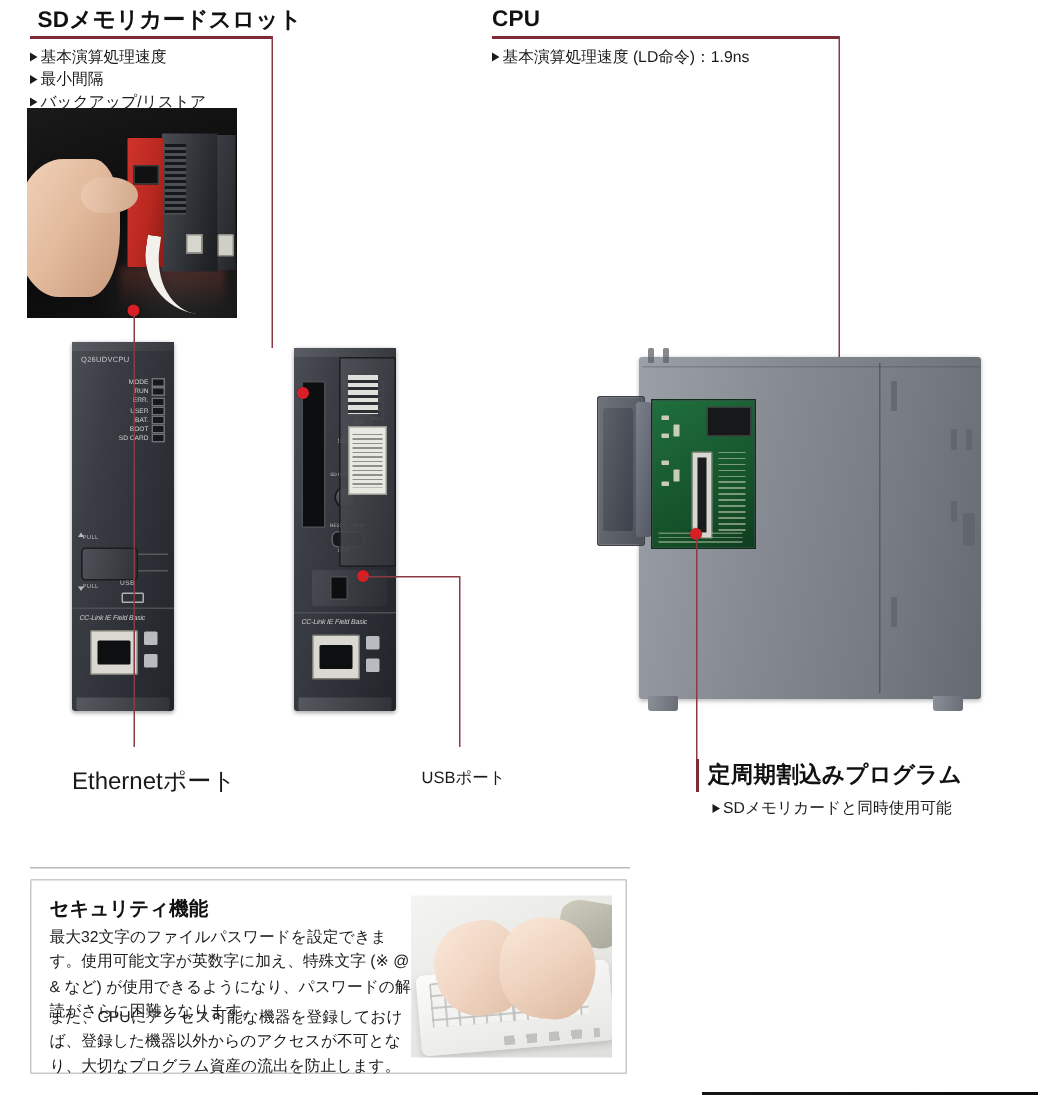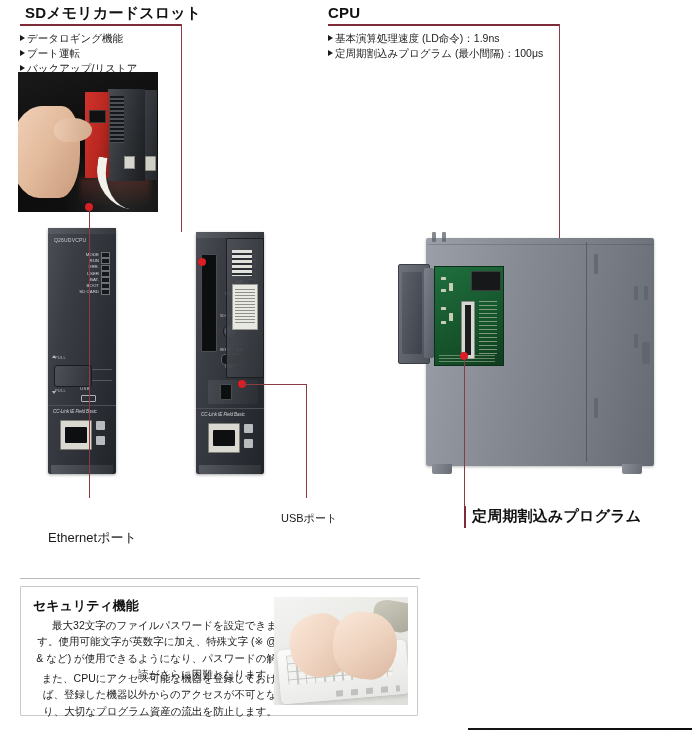--- a/index.html
+++ b/index.html
@@ -226,40 +226,40 @@
     background:#1a1c1e;
   }
   .cpu-big .smd{position:absolute;background:#c9cdb6;border-radius:.5px;}
   .cpu-big .foot{
     position:absolute;background:linear-gradient(100deg,#8b9098,#686d75);
     border-radius:0 0 2px 2px;
   }
 
   
   .sec-box{
-    border:1px solid #c9c9c9;background:#fff;border-radius:1px;text-align:right;
+    border:1px solid #c9c9c9;background:#fff;border-radius:1px;
   }
   .sec-box-title{font-size:13px;font-weight:bold;color:#111;}
   .sec-body{font-size:10.5px;line-height:16.4px;color:#1b1b1b;}
   .hr-top{background:#b9b9b9;height:1px;}
 </style>
 </head>
 <body>
 
 <div class="abs sec-title" style="left:25px;top:4px;">SDメモリカードスロット</div>
 <div class="abs sec-rule" style="left:20px;top:24px;width:162px;"></div>
 
 <div class="abs blist" style="left:20px;top:31px;">
   <div>
     <i class="tri"></i>
-    <span class="t">データロギング機能</span>
+    <span class="t">基本演算処理速度</span>
   </div>
   <div>
     <i class="tri"></i>
-    <span class="t">ブート運転</span>
+    <span class="t">最小間隔</span>
   </div>
   <div>
     <i class="tri"></i>
     <span class="t">バックアップ/リストア</span>
   </div>
 </div>
 
 <div class="abs lead-v" style="left:181px;top:24px;height:208px;"></div>
 
 <div class="abs photo ph-sd" style="left:18px;top:72px;width:140px;height:140px;">
@@ -276,24 +276,20 @@
   <div class="finger"></div>
 </div>
 
 <div class="abs sec-title" style="left:328px;top:4px;">CPU</div>
 <div class="abs sec-rule" style="left:328px;top:24px;width:232px;"></div>
 
 <div class="abs blist" style="left:328px;top:31px;">
   <div>
     <i class="tri"></i>
     <span class="t">基本演算処理速度 (LD命令)：1.9ns</span>
-  </div>
-  <div>
-    <i class="tri"></i>
-    <span class="t">定周期割込みプログラム (最小間隔)：100μs</span>
   </div>
 </div>
 
 <div class="abs lead-v" style="left:559px;top:24px;height:310px;"></div>
 <div class="abs dot" style="left:555px;top:330px;width:8px;height:8px;"></div>
 
 <div class="abs plc" style="left:48px;top:228px;width:68px;height:246px;">
   <div class="top-cap"></div>
   <div class="model" style="left:6px;top:9px;">Q26UDVCPU</div>
 
@@ -465,27 +461,31 @@
          background:repeating-linear-gradient(to bottom,rgba(205,215,185,.45) 0 1px,transparent 1px 3px);"></div>
   </div>
 
   <div class="foot" style="left:6px;bottom:-8px;width:20px;height:10px;"></div>
   <div class="foot" style="left:196px;bottom:-8px;width:20px;height:10px;"></div>
 </div>
 
 <div class="abs dot" style="left:460px;top:352px;width:8px;height:8px;"></div>
 <div class="abs lead-v" style="left:464px;top:358px;height:148px;"></div>
 
-<div class="abs" style="left:48px;top:529px;font-size:13px;white-space:nowrap;">Ethernetポート</div>
+<div class="abs" style="left:48px;top:511px;font-size:16px;white-space:nowrap;">Ethernetポート</div>
 <div class="abs" style="left:281px;top:511px;font-size:11px;white-space:nowrap;">USBポート</div>
 
 <div class="abs sec-rule-v" style="left:464px;top:506px;height:22px;"></div>
 <div class="abs sec-title" style="left:472px;top:507px;">定周期割込みプログラム</div>
 
 <div class="abs blist" style="left:475px;top:532px;">
+  <div>
+    <i class="tri"></i>
+    <span class="t">SDメモリカードと同時使用可能</span>
+  </div>
 </div>
 
 <div class="abs photo ph-cas" style="left:468px;top:588px;width:224px;height:138px;">
   
   
   
   
   
   
   

